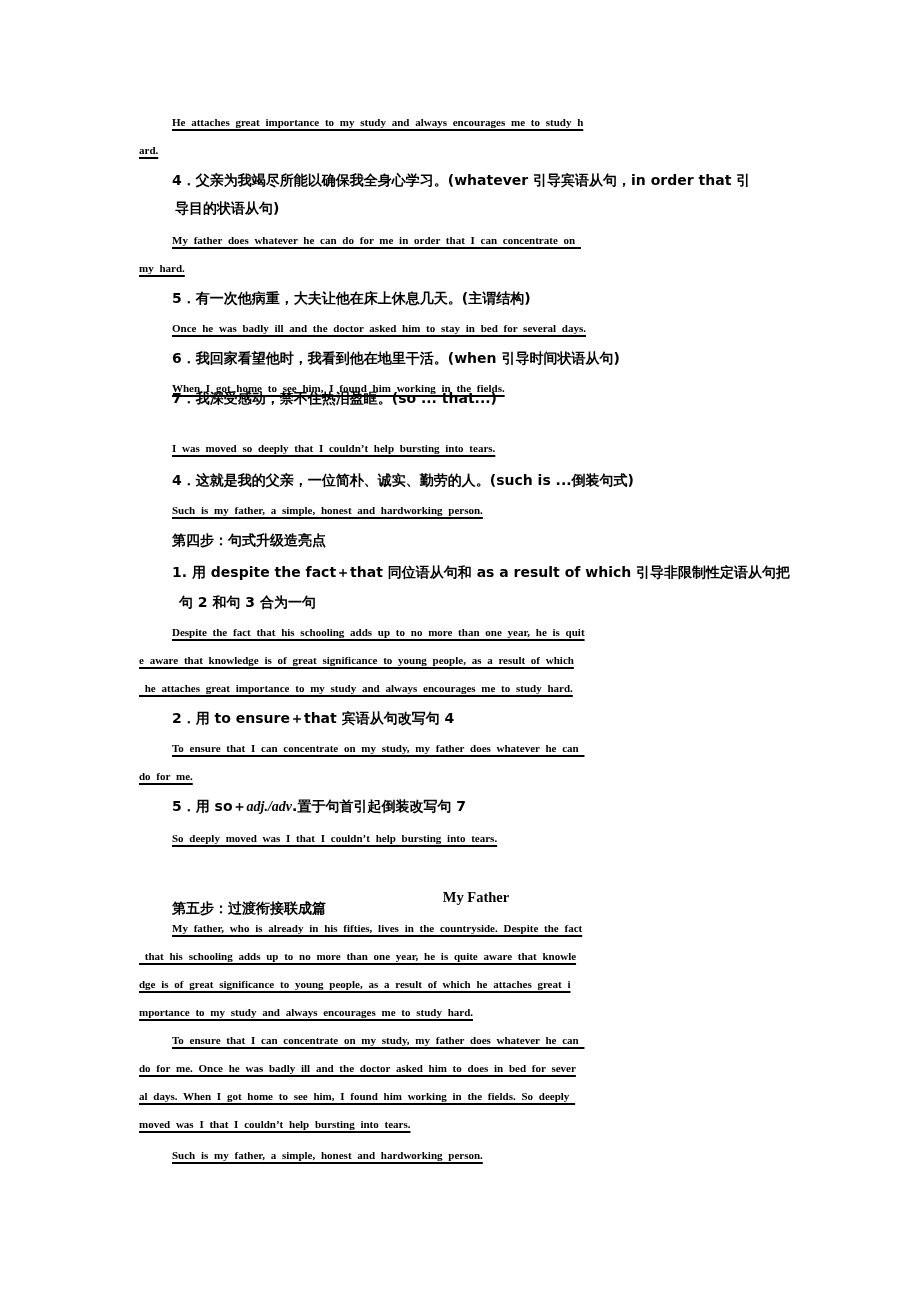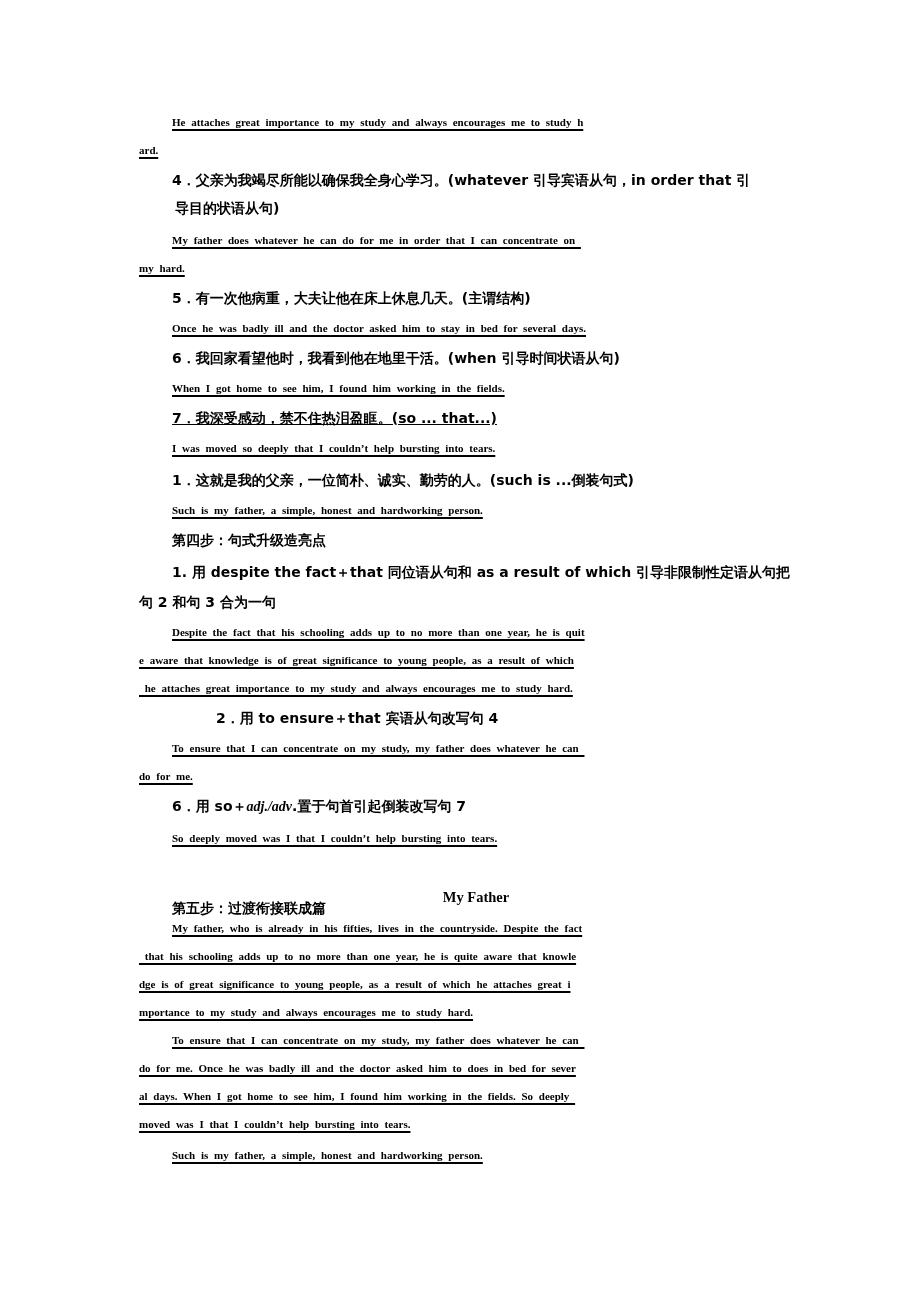--- a/index.html
+++ b/index.html
@@ -22,38 +22,38 @@
   <div class="line cnb" style="top:198px;margin-left:36px;">导目的状语从句)</div>
   <div class="line ind u" style="top:230px;">My father does whatever he can do for me in order that I can concentrate on </div>
   <div class="line u" style="top:258px;">my hard.</div>
 
   <div class="line ind cnb" style="top:288px;">5．有一次他病重，大夫让他在床上休息几天。(主谓结构)</div>
   <div class="line ind u" style="top:318px;">Once he was badly ill and the doctor asked him to stay in bed for several days.</div>
 
   <div class="line ind cnb" style="top:348px;">6．我回家看望他时，我看到他在地里干活。(when 引导时间状语从句)</div>
   <div class="line ind u" style="top:378px;">When I got home to see him, I found him working in the fields.</div>
 
-  <div class="line ind cnb" style="top:408px;text-decoration:underline;">7．我深受感动，禁不住热泪盈眶。(so ... that...)</div>
+  <div class="line ind cnb" style="top:388px;">7．我深受感动，禁不住热泪盈眶。(so ... that...)</div>
   <div class="line ind u" style="top:438px;">I was moved so deeply that I couldn’t help bursting into tears.</div>
 
-  <div class="line ind cnb" style="top:470px;">1．这就是我的父亲，一位简朴、诚实、勤劳的人。(such is ...倒装句式)</div>
+  <div class="line ind cnb" style="top:470px;">4．这就是我的父亲，一位简朴、诚实、勤劳的人。(such is ...倒装句式)</div>
   <div class="line ind u" style="top:500px;">Such is my father, a simple, honest and hardworking person.</div>
 
   <div class="line ind cnb" style="top:530px;">第四步：句式升级造亮点</div>
   <div class="line ind cnb" style="top:562px;">1. 用 despite the fact＋that 同位语从句和 as a result of which 引导非限制性定语从句把</div>
-  <div class="line cnb" style="top:592px;">句 2 和句 3 合为一句</div>
+  <div class="line cnb" style="top:592px;margin-left:40px;">句 2 和句 3 合为一句</div>
   <div class="line ind u" style="top:622px;">Despite the fact that his schooling adds up to no more than one year, he is quit</div>
   <div class="line u" style="top:650px;">e aware that knowledge is of great significance to young people, as a result of which</div>
   <div class="line u" style="top:678px;"> he attaches great importance to my study and always encourages me to study hard.</div>
 
-  <div class="line ind cnb" style="top:708px;margin-left:44px;">2．用 to ensure＋that 宾语从句改写句 4</div>
+  <div class="line ind cnb" style="top:708px;">2．用 to ensure＋that 宾语从句改写句 4</div>
   <div class="line ind u" style="top:738px;">To ensure that I can concentrate on my study, my father does whatever he can </div>
   <div class="line u" style="top:766px;">do for me.</div>
 
-  <div class="line ind cnb" style="top:796px;"><span>6．用 so＋</span><i style="font-family:'Liberation Serif',serif;font-weight:bold;">adj./adv</i><span>.置于句首引起倒装改写句 7</span></div>
+  <div class="line ind cnb" style="top:796px;"><span>5．用 so＋</span><i style="font-family:'Liberation Serif',serif;font-weight:bold;">adj./adv</i><span>.置于句首引起倒装改写句 7</span></div>
   <div class="line ind u" style="top:828px;">So deeply moved was I that I couldn’t help bursting into tears.</div>
 
   <div class="line ind cnb" style="top:858px;margin-top:40px;">第五步：过渡衔接联成篇</div>
   <div class="title" style="top:889px;">My Father</div>
 
   <div class="line ind u" style="top:918px;">My father, who is already in his fifties, lives in the countryside. Despite the fact</div>
   <div class="line u" style="top:946px;"> that his schooling adds up to no more than one year, he is quite aware that knowle</div>
   <div class="line u" style="top:974px;">dge is of great significance to young people, as a result of which he attaches great i</div>
   <div class="line u" style="top:1002px;">mportance to my study and always encourages me to study hard.</div>
 

